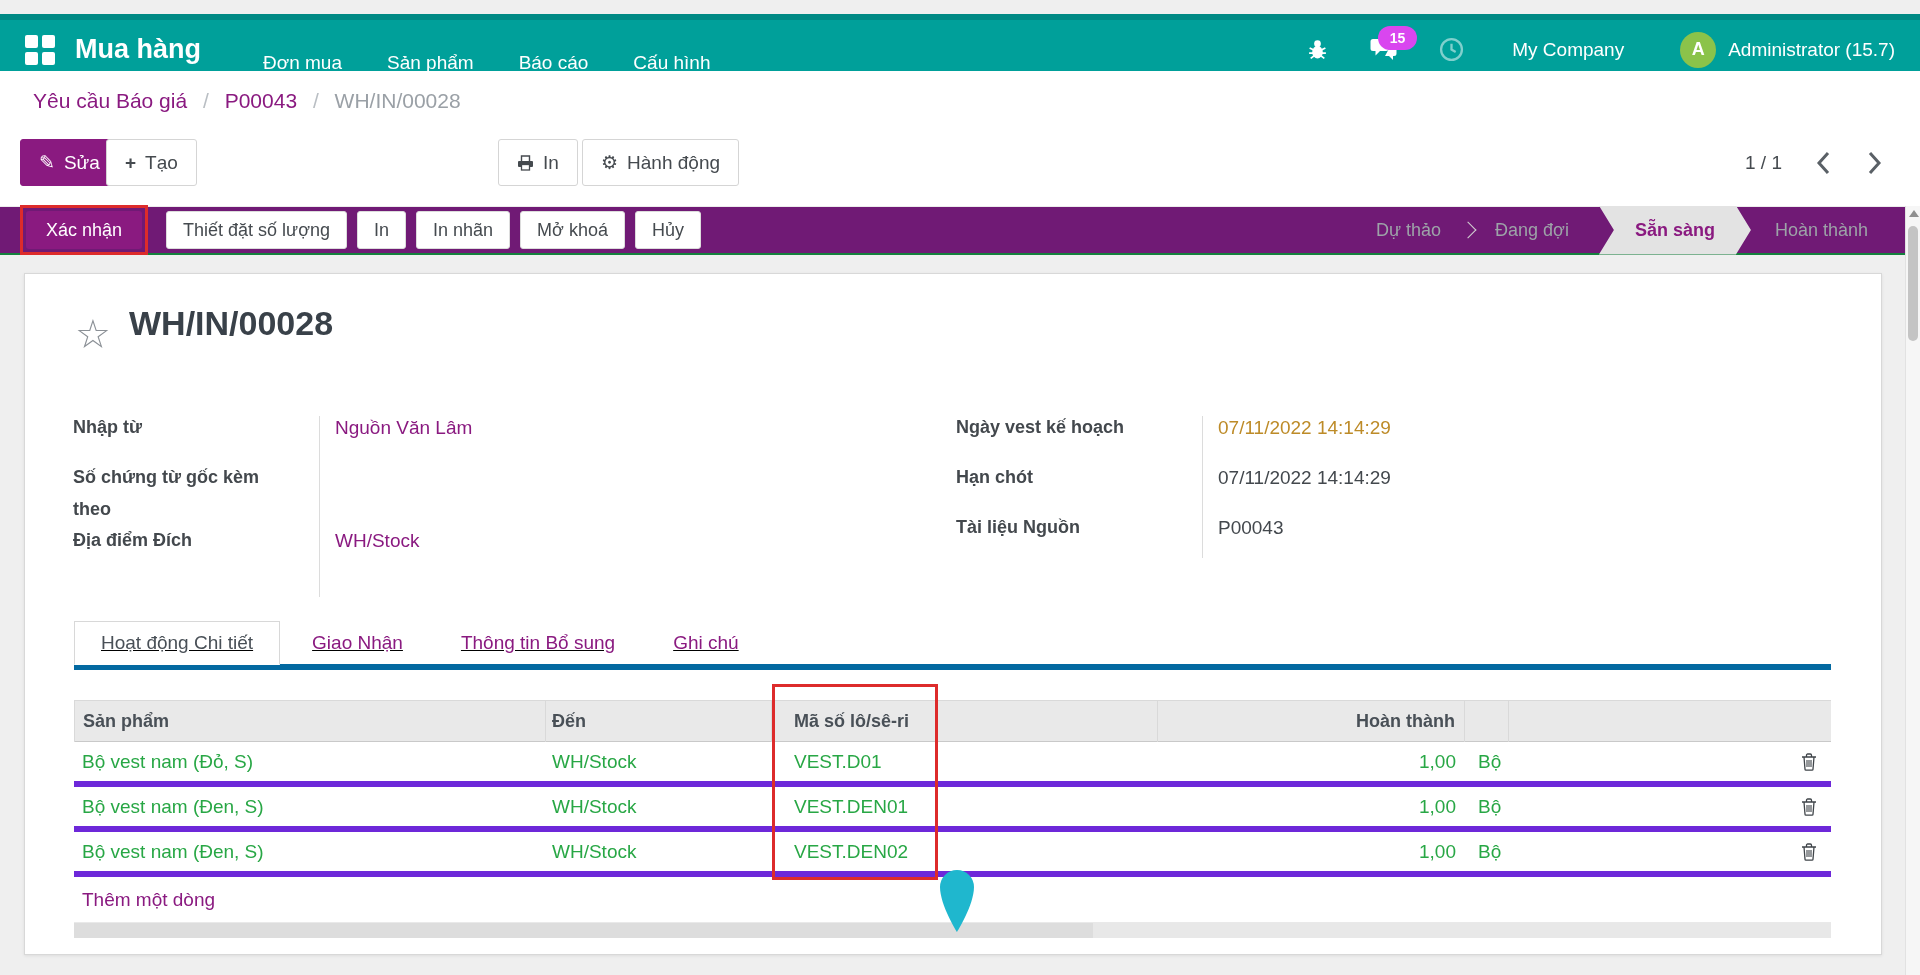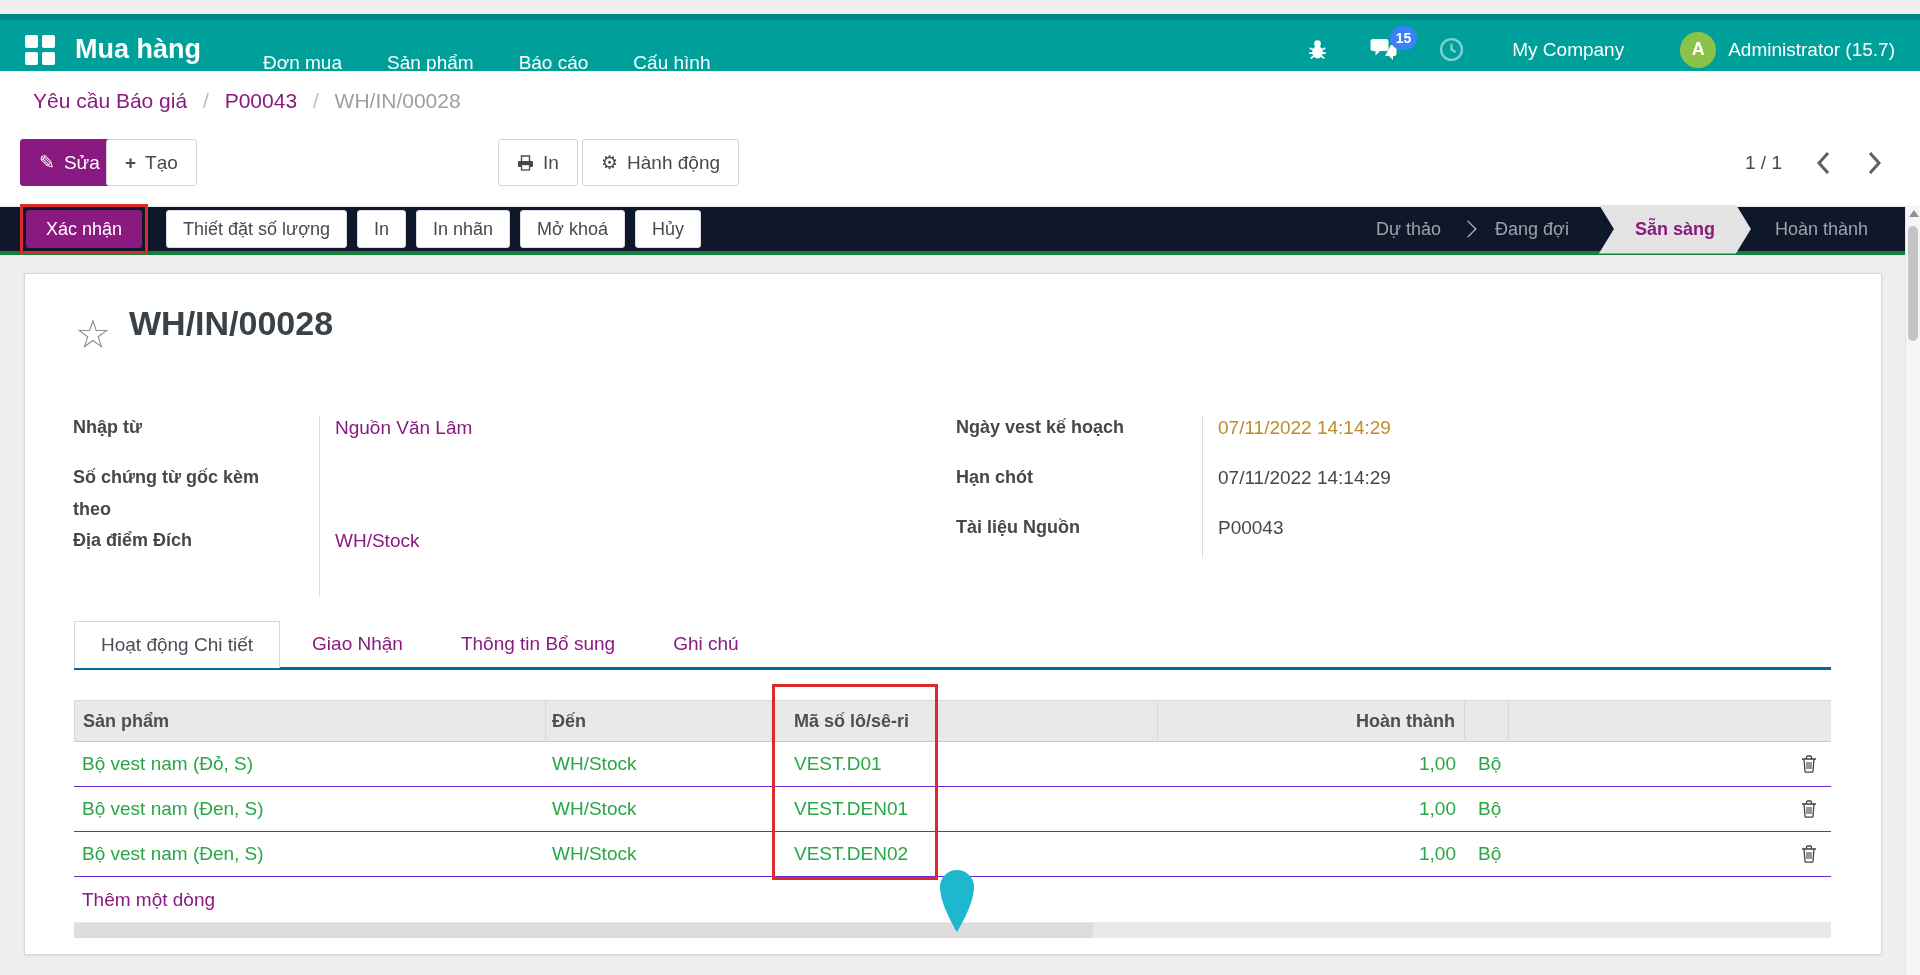--- a/index.html
+++ b/index.html
@@ -13,22 +13,22 @@
   .topbar::before { content:""; position:absolute; top:0; left:0; right:0; height:6px;
     background:rgba(0,0,0,.14); }
   .grid-icon { width:30px; height:30px; display:grid; grid-template-columns:13px 13px;
     grid-template-rows:13px 13px; gap:4px; margin-right:20px; cursor:pointer; }
   .grid-icon span { background:#fff; border-radius:2px; }
   .brand { font-size:27px; font-weight:700; margin-right:62px; cursor:pointer; }
   .menu-item { font-size:19px; margin-right:45px; cursor:pointer; white-space:nowrap;margin-top:26px; }
   .top-right { margin-left:auto; display:flex; align-items:center; }
   .top-icon { position:relative; margin-left:42px; cursor:pointer; display:flex; align-items:center; }
   .badge { position:absolute; top:-12px; right:-20px; min-width:25px; height:24px;
-    background:#3b82f6; border-radius:12px; color:#fff; font-size:14px; font-weight:700;
-    display:flex; align-items:center; justify-content:center; padding:0 6px; }
+    background:#d946ef; border-radius:12px; color:#fff; font-size:14px; font-weight:700;
+    display:flex; align-items:center; justify-content:center; padding:0 12px; }
   .company { font-size:19px; margin-left:48px; cursor:pointer; white-space:nowrap; }
   .user-block { display:flex; align-items:center; margin-left:56px; cursor:pointer; }
   .avatar { width:36px; height:36px; border-radius:50%; background:#8bc34a; color:#fff;
     font-size:18px; font-weight:700; display:flex; align-items:center; justify-content:center;
     margin-right:12px; }
   .username { font-size:19px; white-space:nowrap; }
 
   
   .panel { position:absolute; top:71px; left:0; width:1920px; height:135px; background:#fff; }
   .breadcrumb { position:absolute; left:33px; top:18px; font-size:21px; color:#9aa0a6; }
@@ -41,22 +41,22 @@
   .btn .bicon { margin-right:9px; display:inline-flex; align-items:center; }
   .btn-primary { background:#8a1a80; border-color:#8a1a80; color:#fff; }
   .btn-edit { position:absolute; left:20px; } .btn-create { position:absolute; left:106px; }
   .btn-print { position:absolute; left:498px; } .btn-action { position:absolute; left:582px; }
   .pager { position:absolute; right:34px; top:0; height:47px; display:flex;
     align-items:center; gap:30px;margin-left:20px; }
   .pager-text { font-size:19px; color:#454a4f; }
   .pg-arrow { cursor:pointer; display:flex; align-items:center; padding:4px; }
 
   
-  .statusbar { position:absolute; top:206px; left:0; width:1920px; height:49px; background:#0f172a;
-    border-top:1px solid #ececec; border-bottom:4px solid #15803d;
+  .statusbar { position:absolute; top:206px; left:0; width:1920px; height:49px; background:#701a75;
+    border-top:1px solid #ececec; border-bottom:2px solid #15803d;
     display:flex; align-items:center; }
   .sb-left { display:flex; align-items:center; padding-left:20px; gap:10px; }
   .sb-btn { height:38px; display:inline-flex; align-items:center; padding:0 16px;
     background:#fff; border:1px solid #dcdcdc; border-radius:3px; font-size:18px;
     color:#454a4f; cursor:pointer; white-space:nowrap; }
   .annot-confirm { border:3px solid #dd2b2b; padding:3px; display:inline-flex; margin-right:8px; }
   .sb-btn-primary { background:#8a1a80; border:none; color:#fff; height:38px; padding:0 20px; }
   .sb-states { margin-left:auto; display:flex; align-items:center; height:49px; padding-right:28px; }
   .state { font-size:18px; color:#9da3a8; padding:0 24px; height:49px; display:flex;
     align-items:center; cursor:pointer; white-space:nowrap; }
@@ -80,34 +80,34 @@
   .frow { display:grid; grid-template-columns:246px 1fr; min-height:50px; align-items:start; }
   .flabel { font-size:18px; font-weight:700; color:#43484d; max-width:205px; line-height:1.75; }
   .fval { font-size:19px; color:#43484d; padding-left:16px; line-height:1.65; }
   .fval.link { color:#8a1a80; cursor:pointer; }
   .fval.date-orange { color:#bd8b28; }
   .vline { position:absolute; left:246px; top:4px; bottom:4px; width:1px; background:#dcdcdc; }
   .fgroup-left .vline { bottom:-22px; }
 
   
   .tabs { position:absolute; left:49px; top:347px; width:1757px; height:49px;
-    border-bottom:3px solid #0369a1; display:flex; align-items:stretch; }
+    border-bottom:6px solid #0369a1; display:flex; align-items:stretch;text-decoration:underline; }
   .tab { display:flex; align-items:center; padding:0 26px; font-size:19px; color:#8a1a80;
     cursor:pointer; margin-right:6px; white-space:nowrap; }
   .tab-active { background:#fff; border:1px solid #d8d8d8; border-bottom:1px solid #fff;
     margin-bottom:-1px; color:#495057; }
 
   
   .table { position:absolute; left:49px; top:426px; width:1757px; }
   .thead { display:flex; height:42px; background:#e9e9e9; border-top:1px solid #d9d9d9;
     border-bottom:1px solid #c9c9c9; align-items:center; }
   .th { font-size:18px; font-weight:700; color:#495057; height:42px; display:flex;
     align-items:center; border-right:1px solid #d9d9d9; cursor:pointer; }
   .th:first-child { border-left:1px solid #d9d9d9; }
-  .trow { display:flex; height:45px; border-bottom:1px solid #6d28d9; align-items:flex-start;
+  .trow { display:flex; height:45px; border-bottom:6px solid #6d28d9; align-items:flex-start;
     background:#fff; }
   .c { font-size:19px; color:#28a745; display:flex; align-items:center; height:100%; }
   .c-product { width:472px; padding-left:8px; } .th.c-product { padding-left:8px; }
   .c-dest { width:226px; padding-left:6px; }
   .c-lot { width:166px; padding-left:22px; }
   .c-empty { width:220px; }
   .c-done { width:307px; justify-content:flex-end; padding-right:9px; }
   .c-uom { width:322px; padding-left:13px; }
   .c-trash { width:44px; justify-content:center; cursor:pointer; }
   .c.link { cursor:pointer; }

